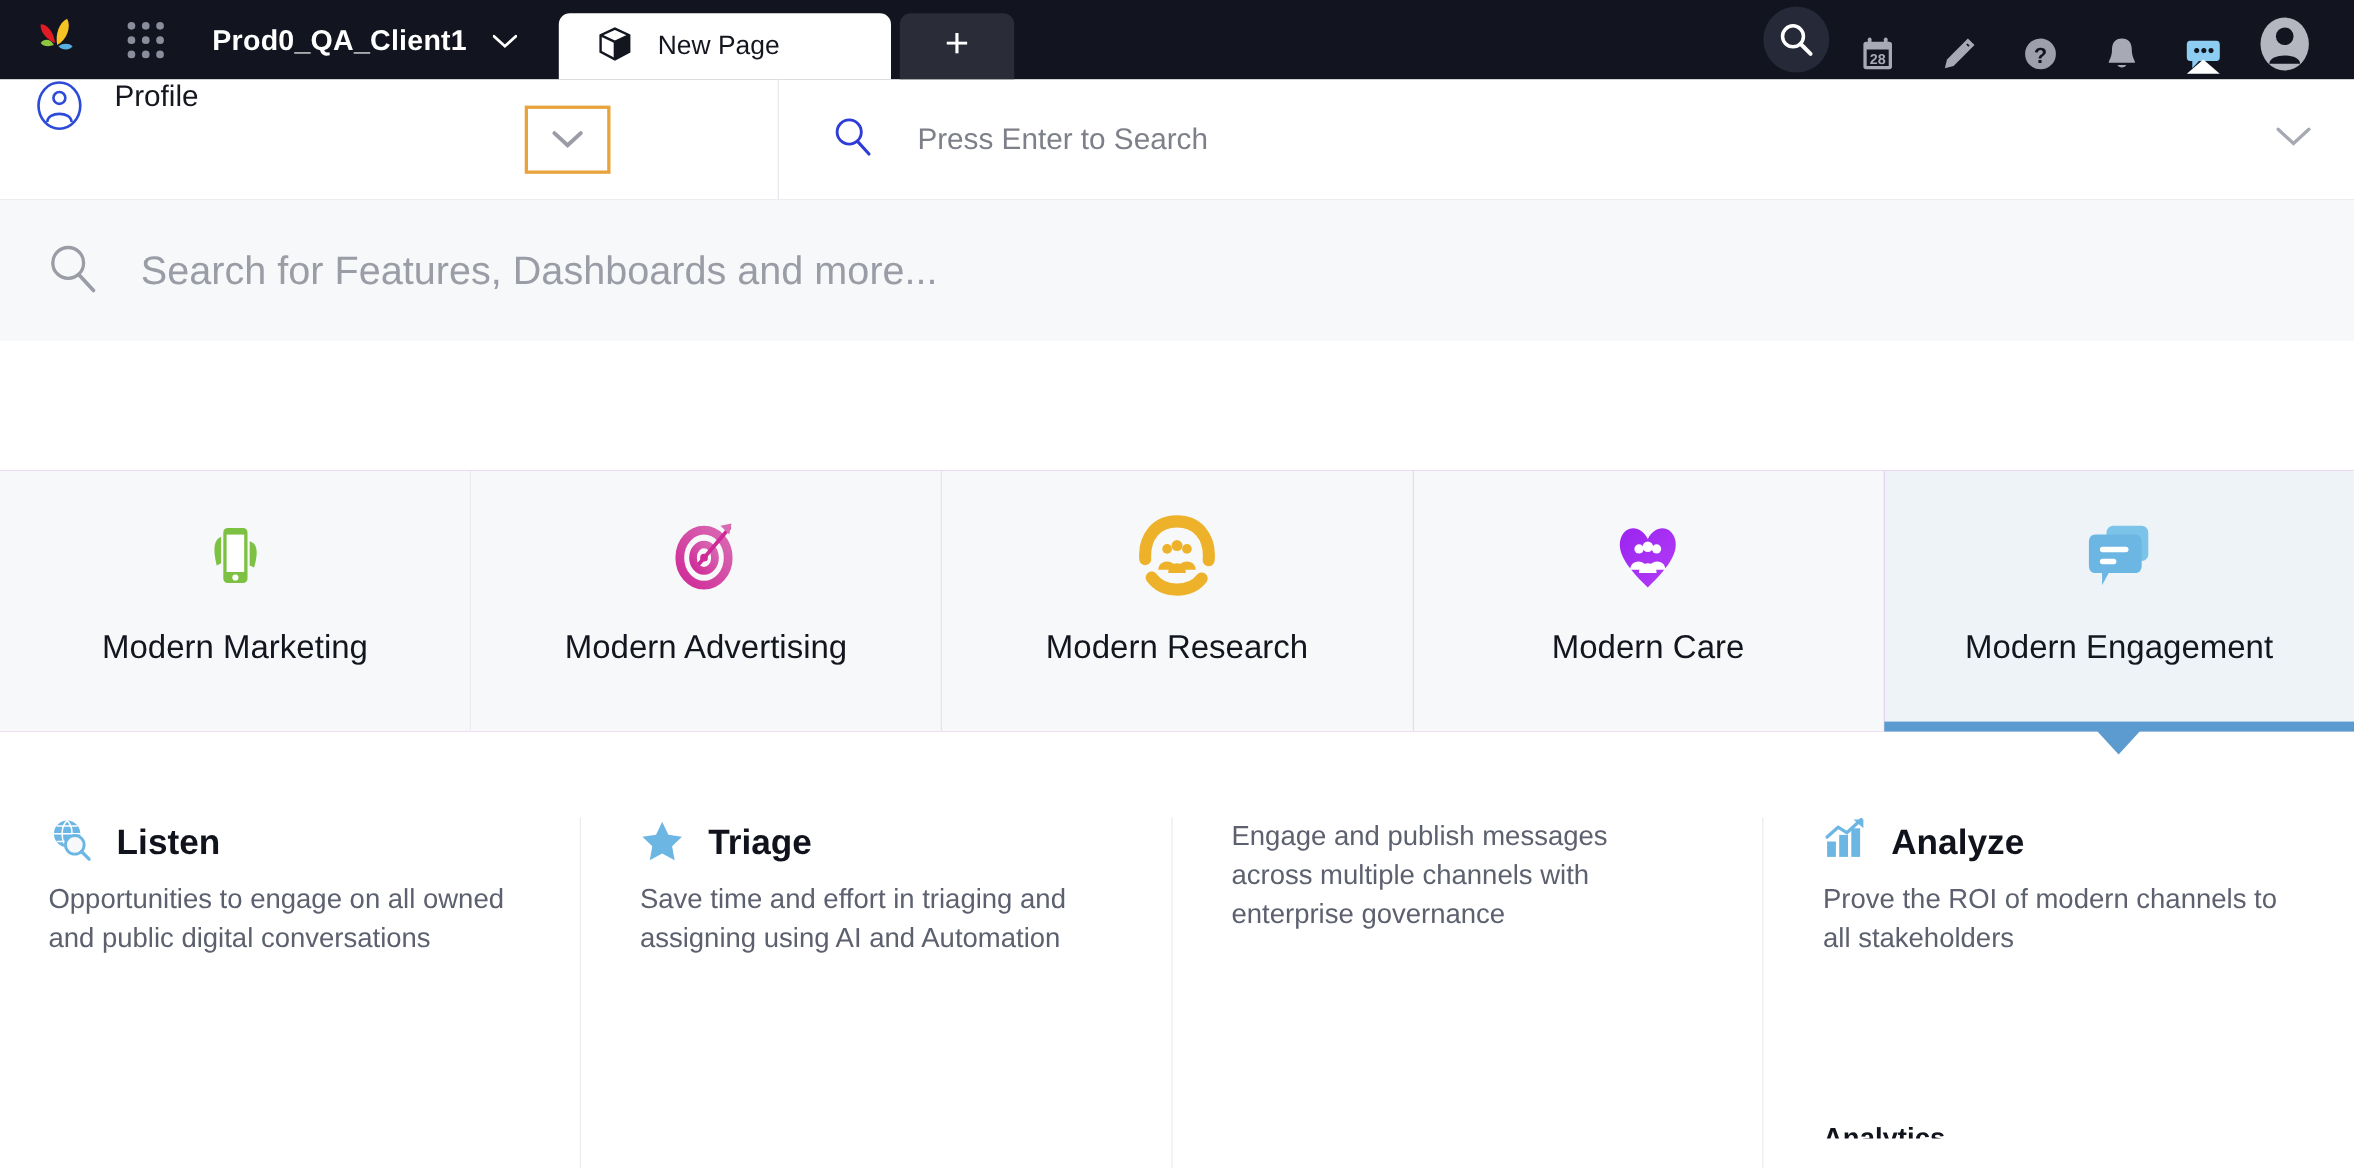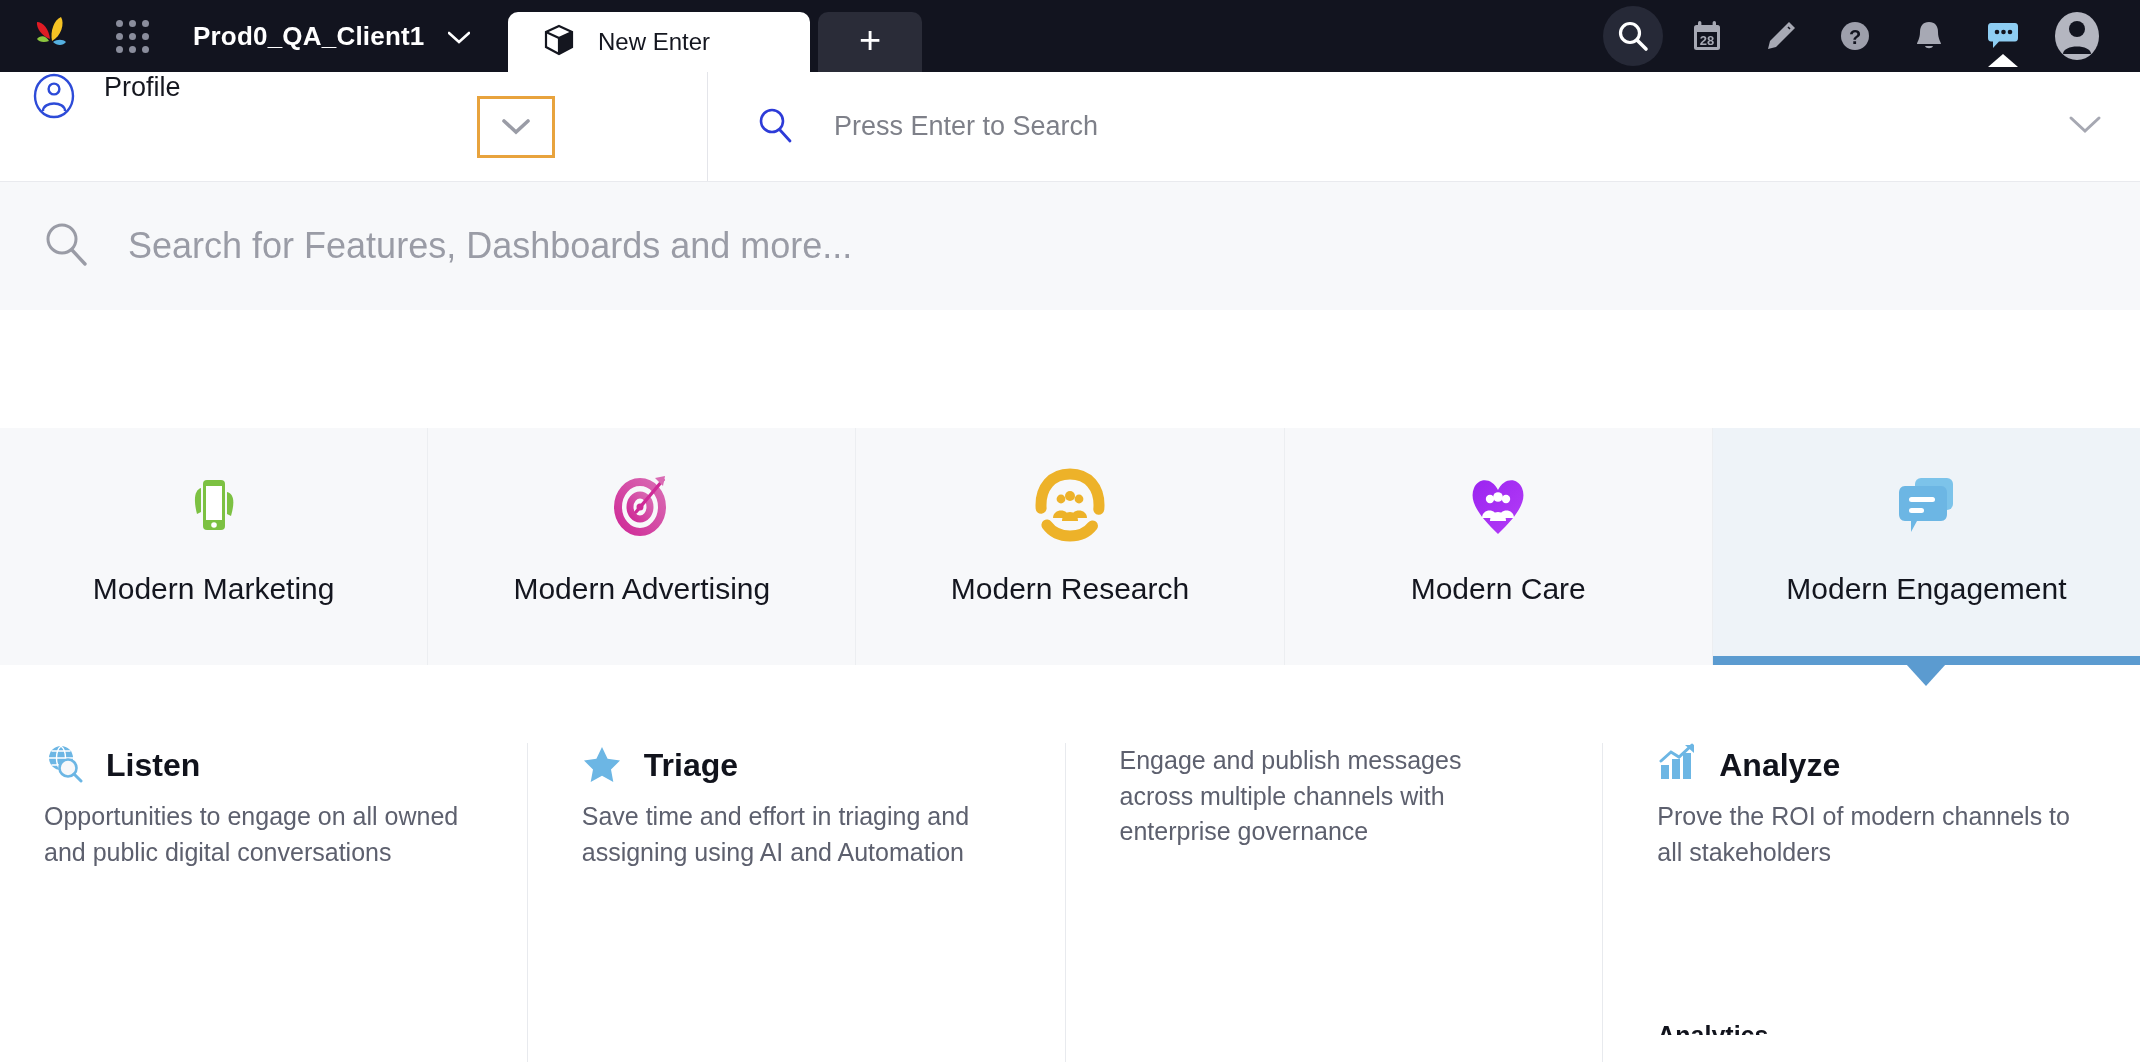--- a/index.html
+++ b/index.html
@@ -98,21 +98,21 @@
   .topbar-right {
     position: absolute;
     right: 26px; top: 0;
     height: 72px;
     display: flex;
     align-items: center;
     gap: 0;
   }
   .ticon {
     width: 74px; height: 60px;
-    display: flex; align-items: center; justify-content: center;
+    display: flex; align-items: flex-end; justify-content: center;
     cursor: pointer;
     position: relative;
   }
   .ticon.search-wrap {
     width: 74px;
   }
   .search-circle {
     width: 60px; height: 60px;
     border-radius: 50%;
     background: #262937;
@@ -339,21 +339,21 @@
 
   <div class="tab">
     <span>
       <svg width="34" height="34" viewBox="0 0 34 34">
         <path d="M17 3 L30 9 L30 24 L17 31 L4 24 L4 9 Z" fill="none" stroke="#14161f" stroke-width="2.2"></path>
         <path d="M4 9 L17 15 L30 9" fill="none" stroke="#14161f" stroke-width="2.2"></path>
         <path d="M17 15 L17 31" fill="none" stroke="#14161f" stroke-width="2.2"></path>
         <path d="M17 15 L30 9 L30 24 L17 31 Z" fill="#14161f"></path>
       </svg>
     </span>
-    <span class="tab-label">New Enter</span>
+    <span class="tab-label">New Page</span>
   </div>
 
   <div class="newtab-btn">
     <span class="plus">+</span>
   </div>
 
   <div class="topbar-right">
 
     <div class="ticon search-wrap">
       <div class="search-circle">

